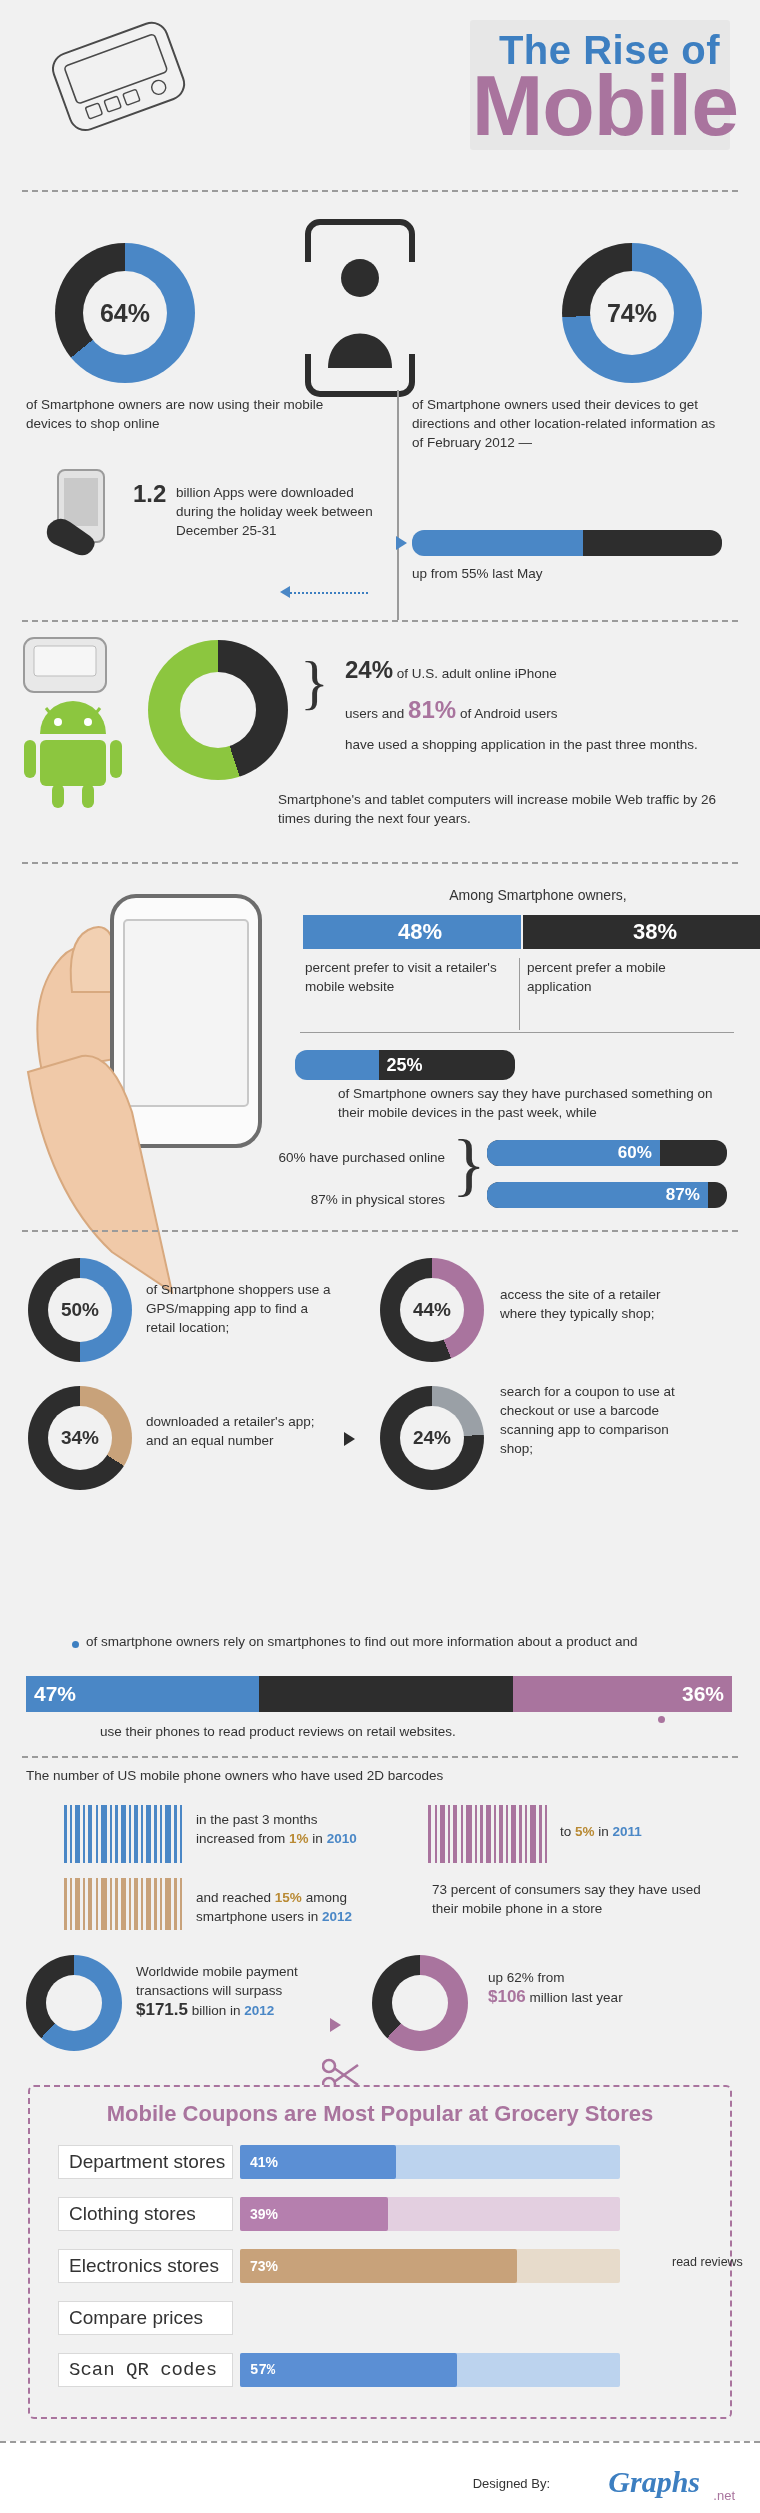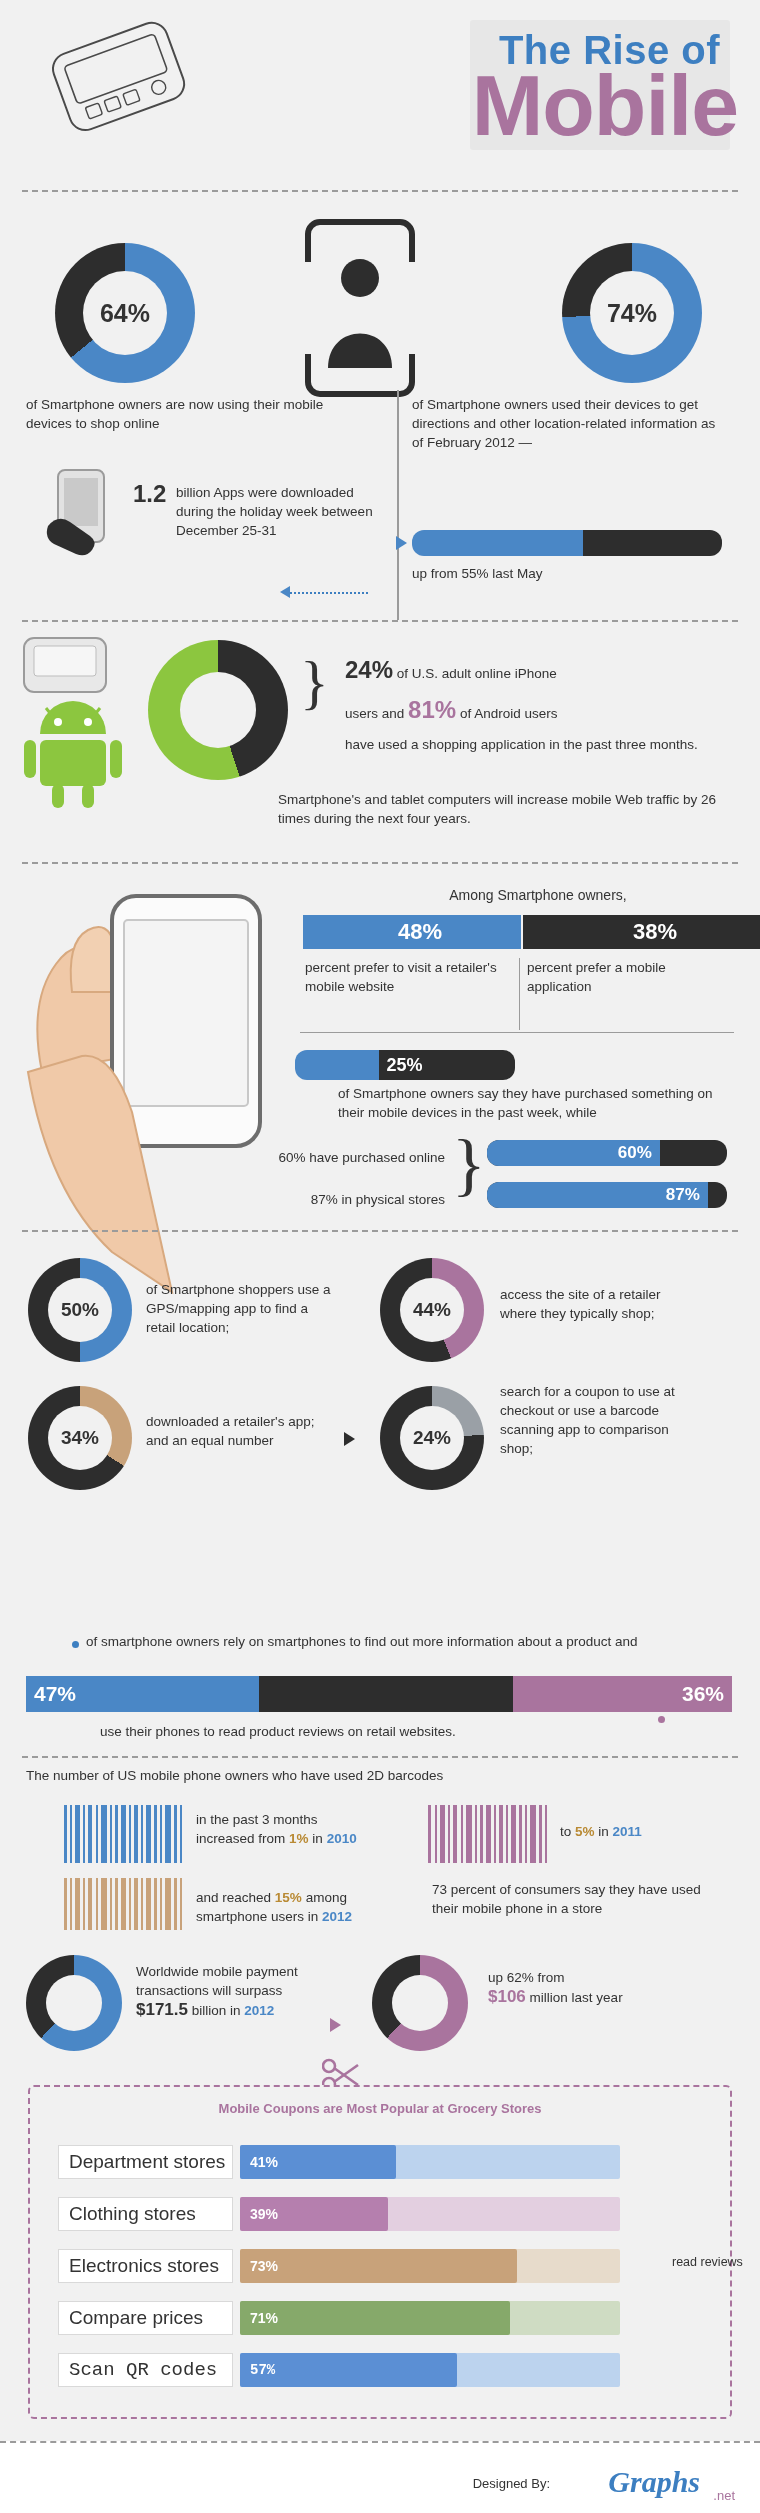--- a/index.html
+++ b/index.html
@@ -62,21 +62,21 @@
   .bar .lbl{color:#fff;font-weight:bold;font-size:17px;padding:0 8px;}
   
   .barcode{position:absolute;}
   
   .coupon-panel{
     position:absolute; left:28px; top:2085px; width:700px; height:330px;
     border:2px dashed #a9749e; border-radius:6px; background:#f1f1f1;
   }
   .coupon-title{
     position:absolute; left:0; top:14px; width:700px; text-align:center;
-    font-size:13px; font-weight:bold; color:#a9749e;
+    font-size:22px; font-weight:bold; color:#a9749e;
   }
   .crow{position:absolute; left:28px; width:640px; height:34px;}
   .crow .name{
     position:absolute; left:0; top:0; width:175px; height:34px;
     background:#ffffff; border:1px solid #d9d9d9; box-sizing:border-box;
     display:flex; align-items:center; padding-left:10px;
     font-size:19px; color:#333;
   }
   .crow .track{
     position:absolute; left:182px; top:0; height:34px; width:380px;
@@ -455,25 +455,20 @@
       <div class="name">Electronics stores</div>
       <div class="track" style="background:#e7dbcb;">
         <div class="fill" style="width:73%;background:#c8a27a;">
           <span>73%</span>
         </div>
       </div>
     </div>
 
     <div class="crow" style="top:214px;">
       <div class="name">Compare prices</div>
-      <div class="track" style="background:#cfdcc3;">
-        <div class="fill" style="width:71%;background:#86a96a;">
-          <span>71%</span>
-        </div>
-      </div>
     </div>
 
     <div class="crow" style="top:266px;font-family:Liberation Mono, monospace;">
       <div class="name">Scan QR codes</div>
       <div class="track" style="background:#bcd3ee;">
         <div class="fill" style="width:57%;background:#5b8fd4;">
           <span>57%</span>
         </div>
       </div>
     </div>

